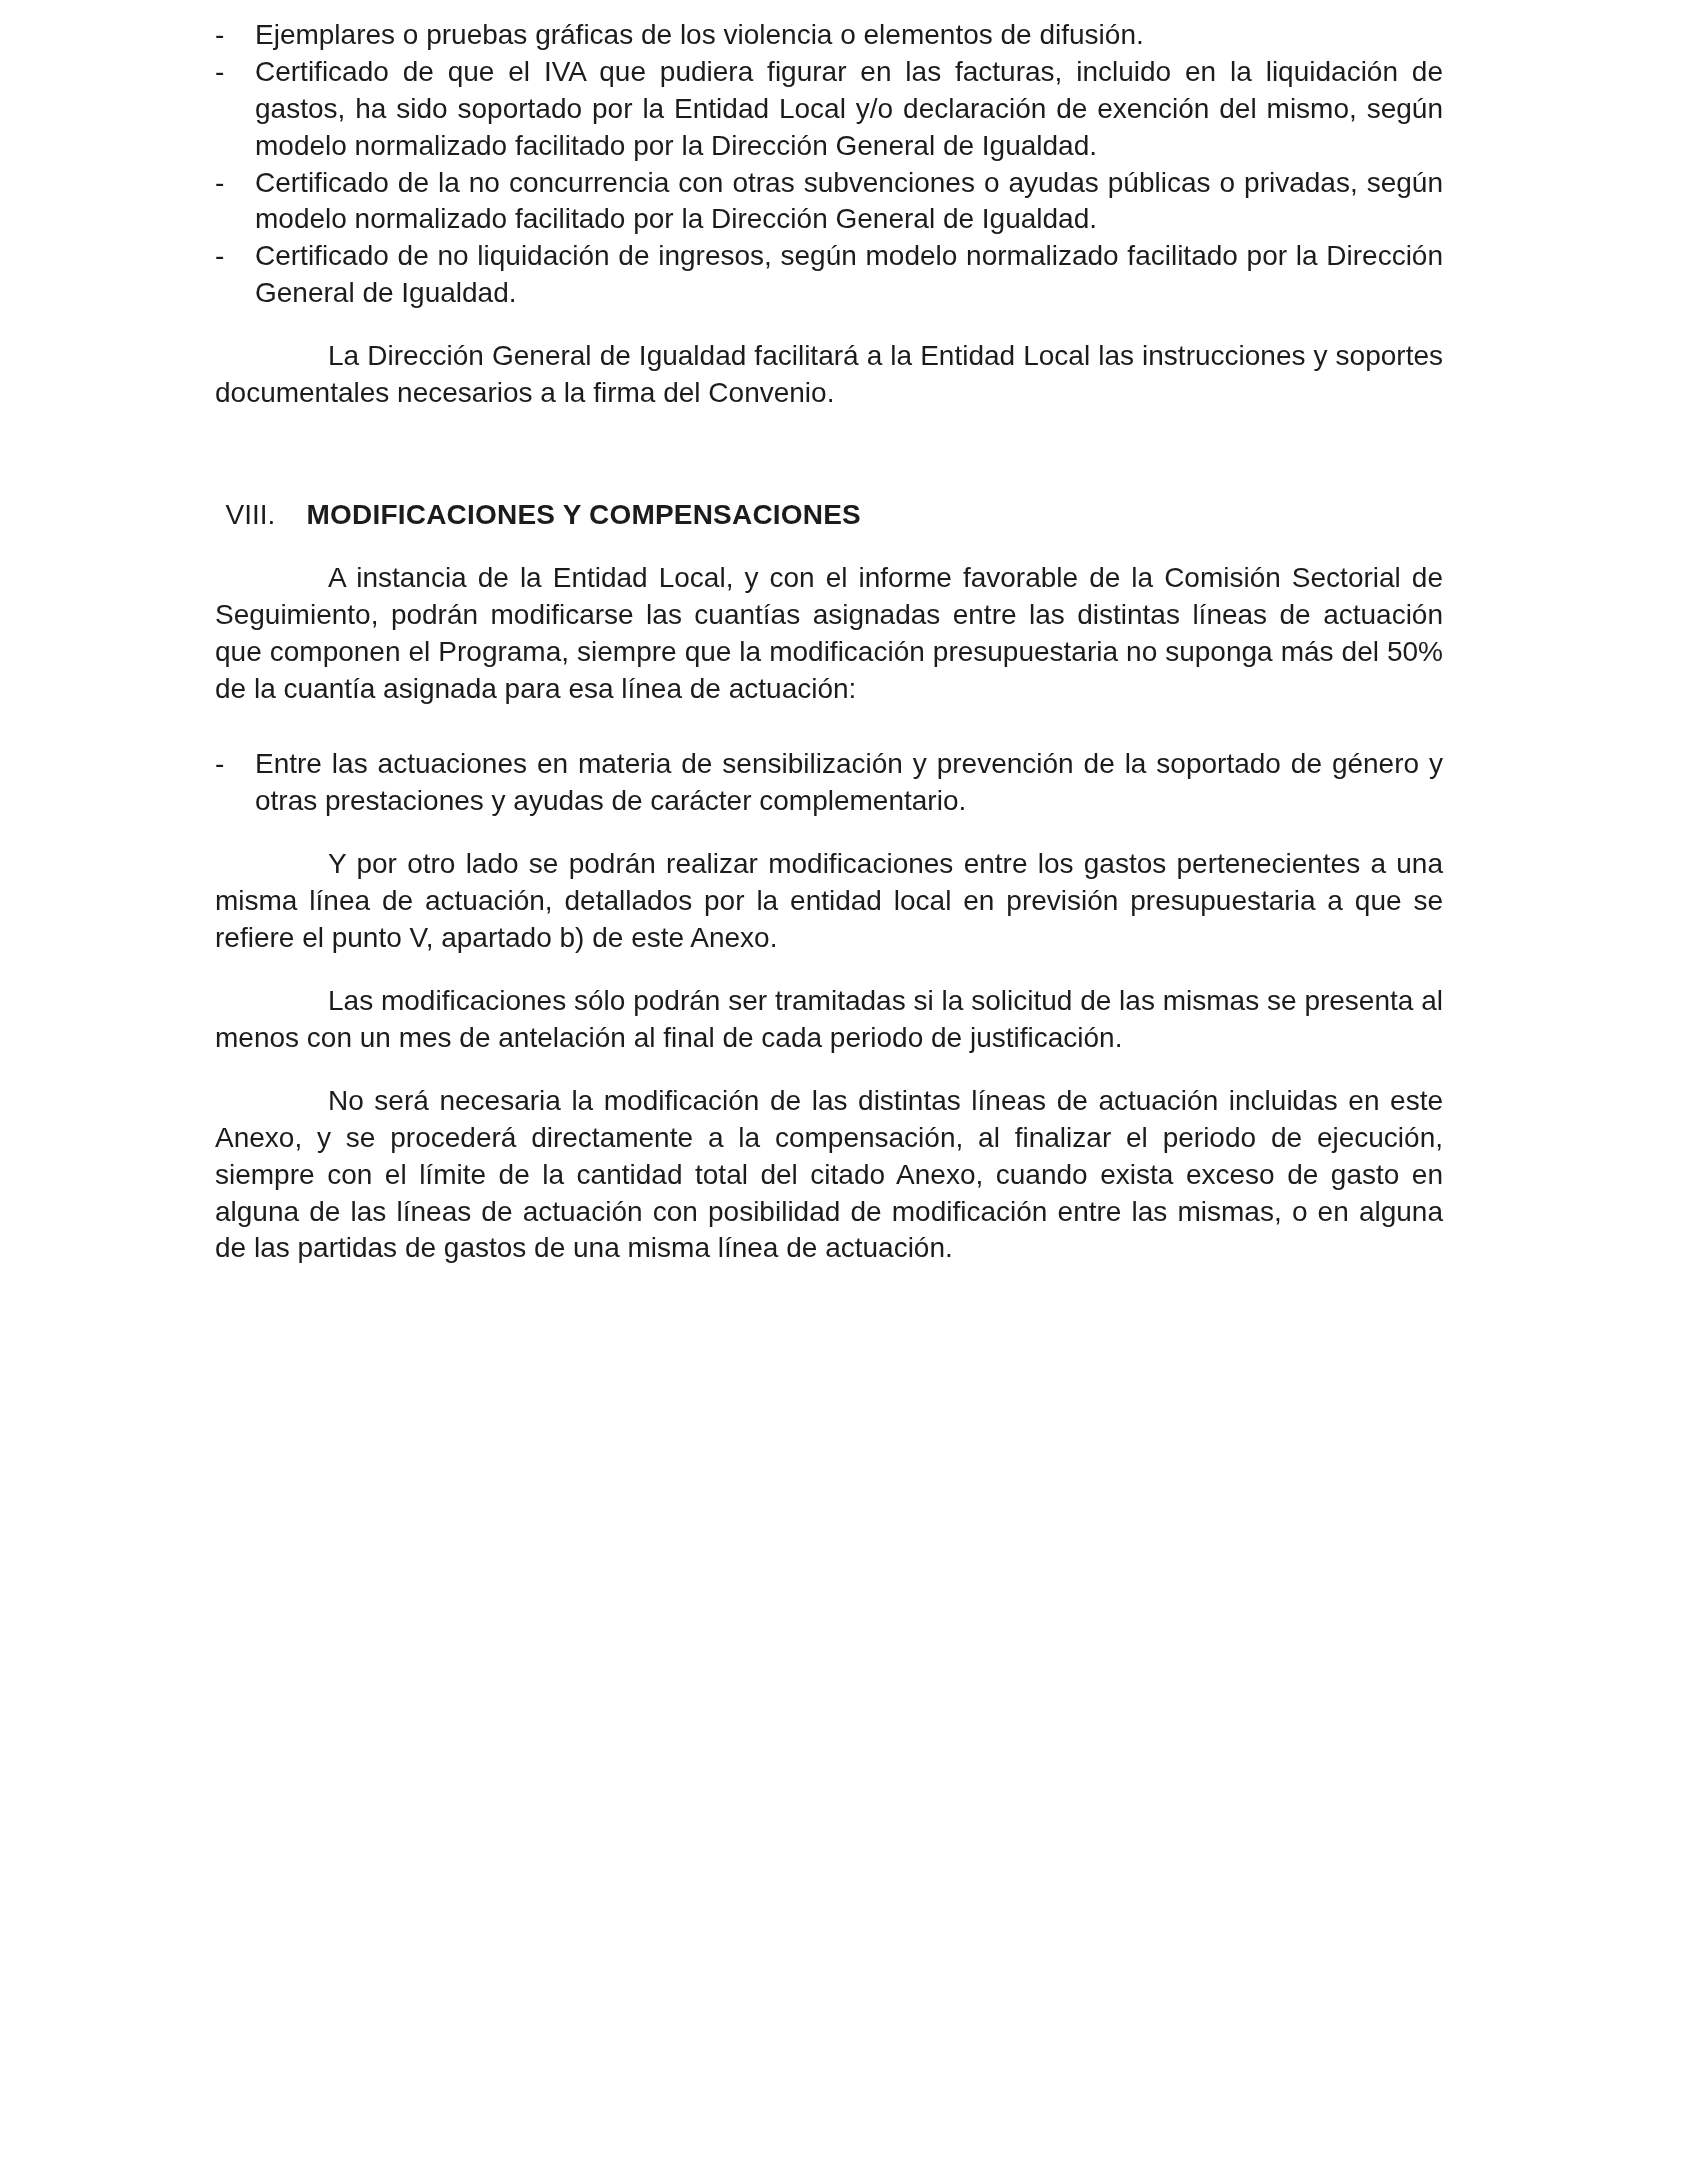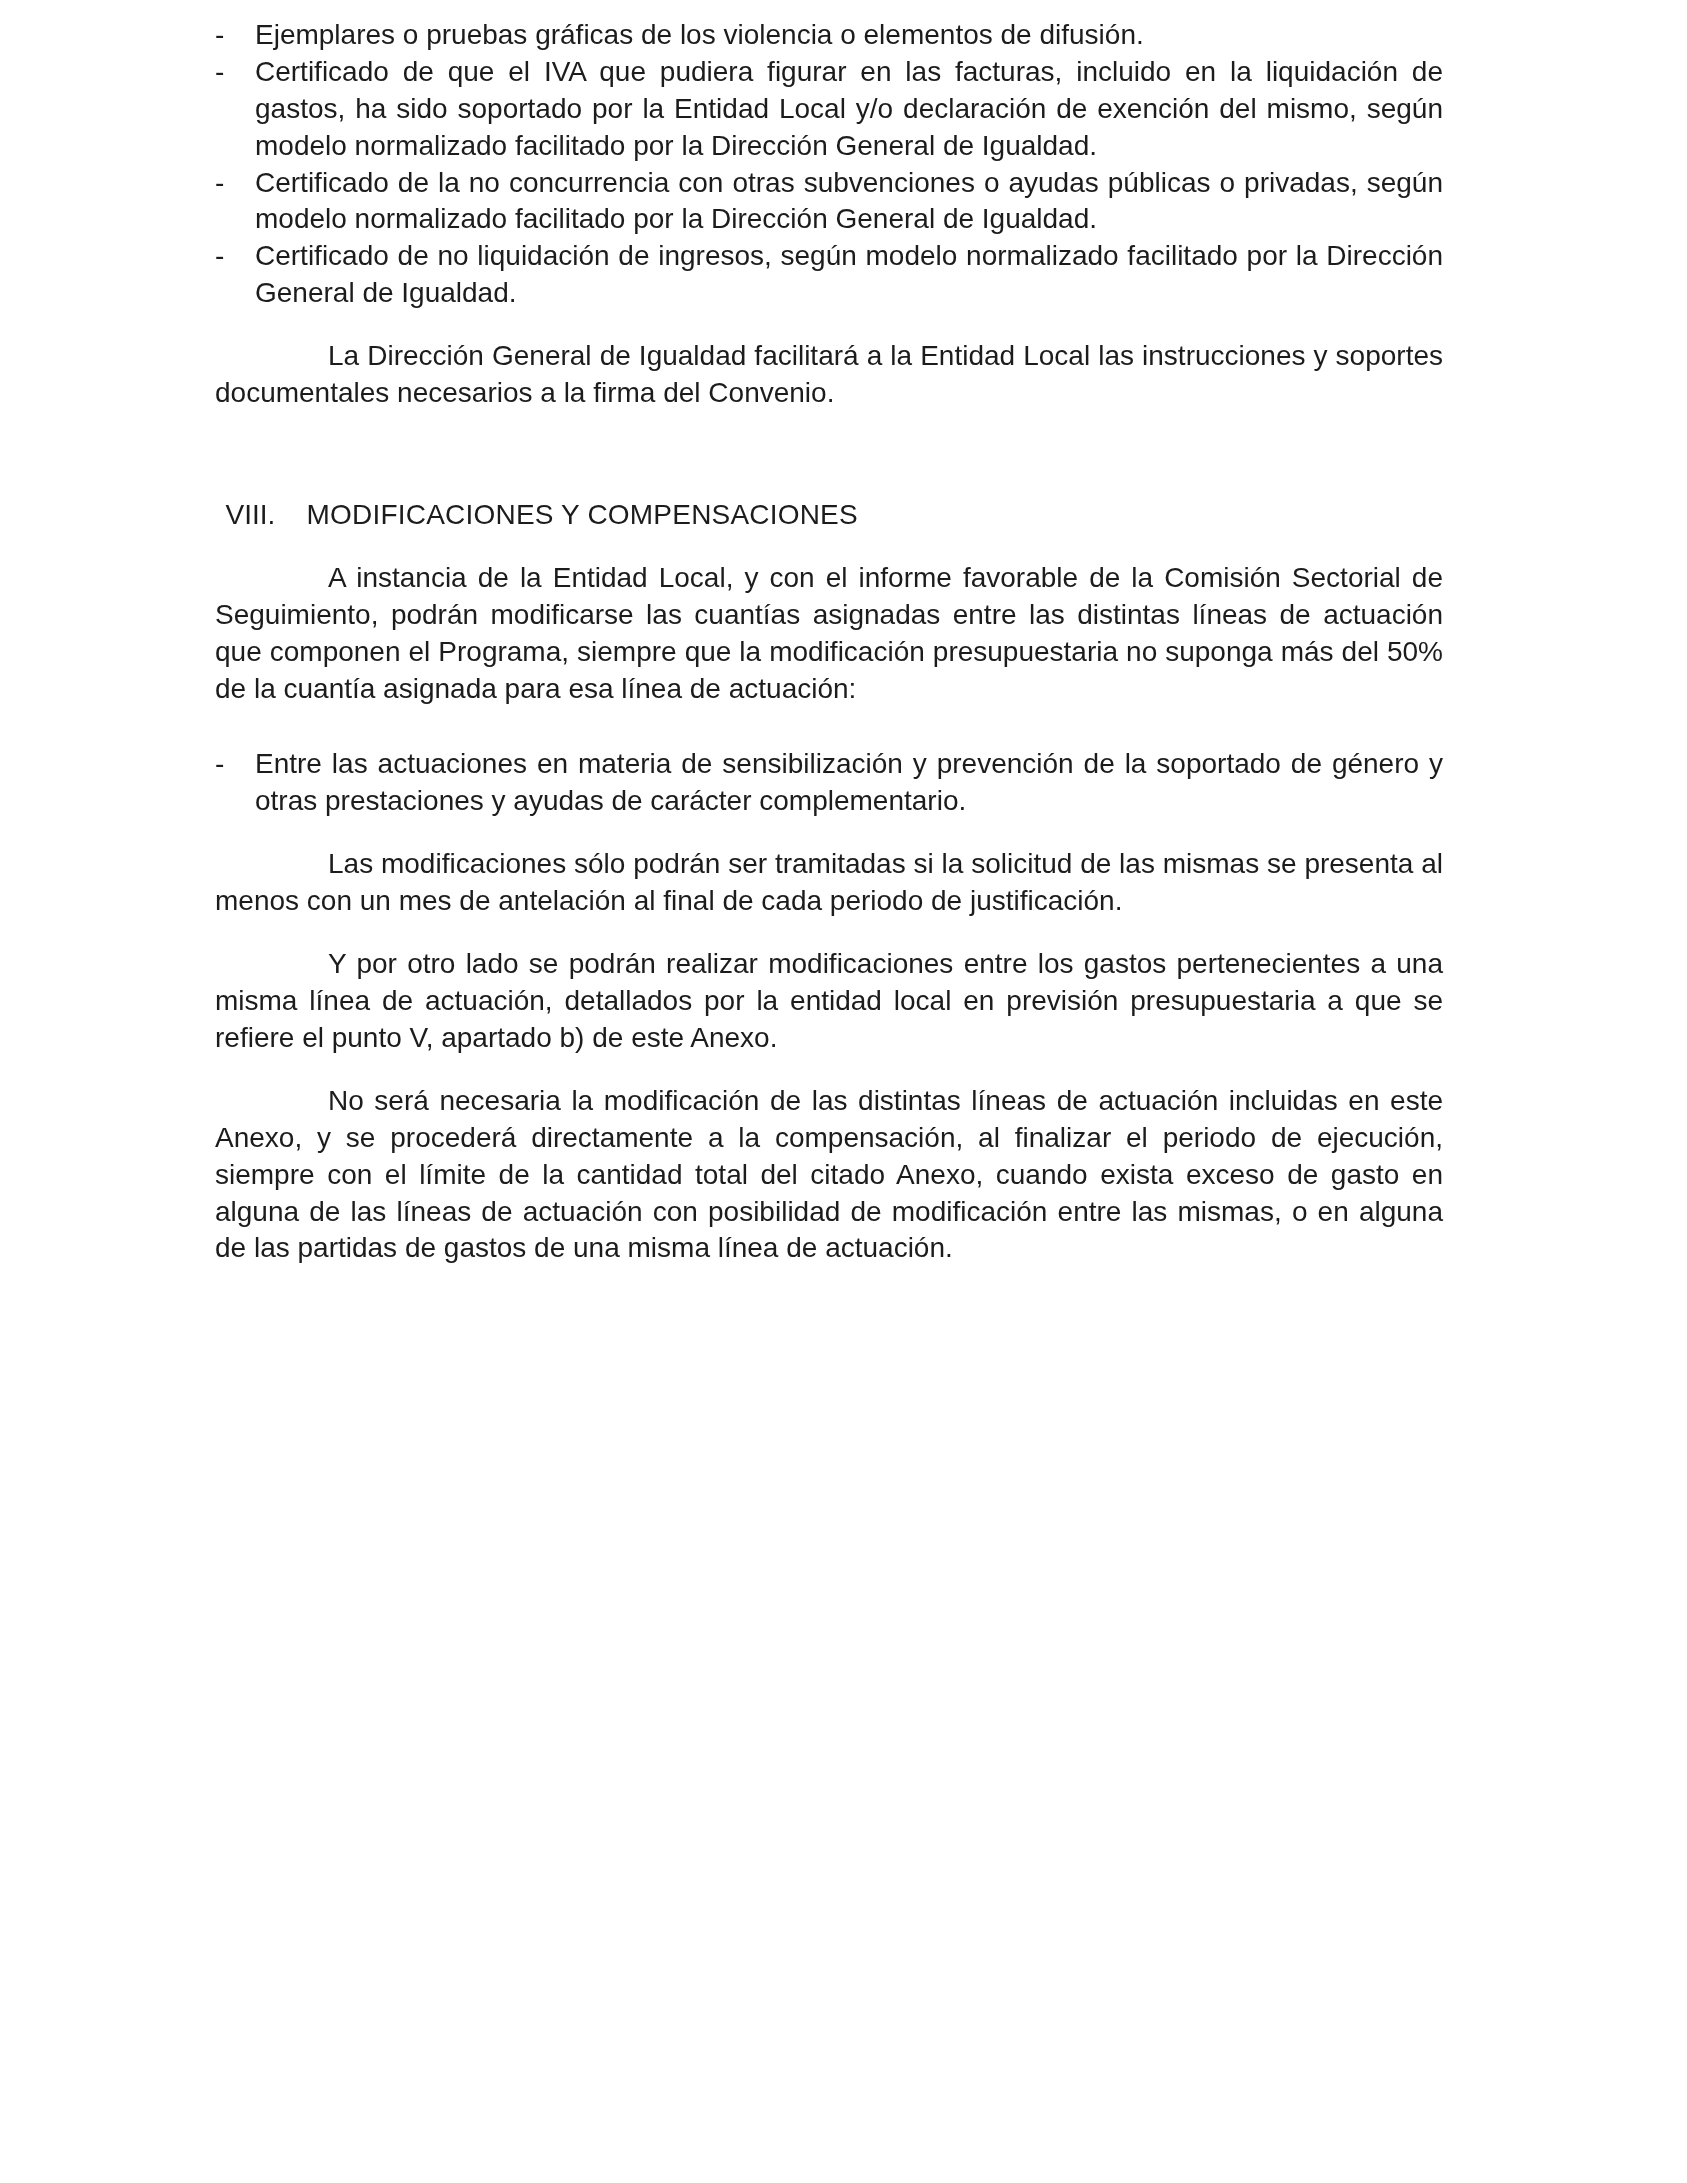--- a/index.html
+++ b/index.html
@@ -44,21 +44,21 @@
     align-items: flex-end;
     padding-left: 10.6px;
     margin: 85px 0 0 0;
   }
   .sec-num {
     width: 81px;
     flex: 0 0 81px;
     font-weight: normal;
   }
   .sec-title {
-    font-weight: normal;
+    font-weight: bold;
     letter-spacing: 0.2px;
   }
   .mid-list { margin-top: 38px; }
 </style>
 </head>
 <body>
 
 <div class="page">
 
   <ul class="bullet-list">
@@ -89,20 +89,20 @@
 
   <p class="para gap-1">A instancia de la Entidad Local, y con el informe favorable de la Comisión Sectorial de Seguimiento, podrán modificarse las cuantías asignadas entre las distintas líneas de actuación que componen el Programa, siempre que la modificación presupuestaria no suponga más del 50% de la cuantía asignada para esa línea de actuación:</p>
 
   <ul class="bullet-list mid-list">
     <li class="bullet-item">
       <span class="dash">-</span>
       <span class="item-text">Entre las actuaciones en materia de sensibilización y prevención de la soportado de género y otras prestaciones y ayudas de carácter complementario.</span>
     </li>
   </ul>
 
+  <p class="para gap-1">Y por otro lado se podrán realizar modificaciones entre los gastos pertenecientes a una misma línea de actuación, detallados por la entidad local en previsión presupuestaria a que se refiere el punto V, apartado b) de este Anexo.</p>
+
   <p class="para gap-1">Las modificaciones sólo podrán ser tramitadas si la solicitud de las mismas se presenta al menos con un mes de antelación al final de cada periodo de justificación.</p>
-
-  <p class="para gap-1">Y por otro lado se podrán realizar modificaciones entre los gastos pertenecientes a una misma línea de actuación, detallados por la entidad local en previsión presupuestaria a que se refiere el punto V, apartado b) de este Anexo.</p>
 
   <p class="para gap-1">No será necesaria la modificación de las distintas líneas de actuación incluidas en este Anexo, y se procederá directamente a la compensación, al finalizar el periodo de ejecución, siempre con el límite de la cantidad total del citado Anexo, cuando exista exceso de gasto en alguna de las líneas de actuación con posibilidad de modificación entre las mismas, o en alguna de las partidas de gastos de una misma línea de actuación.</p>
 
 </div>
 
 
 </body></html>

